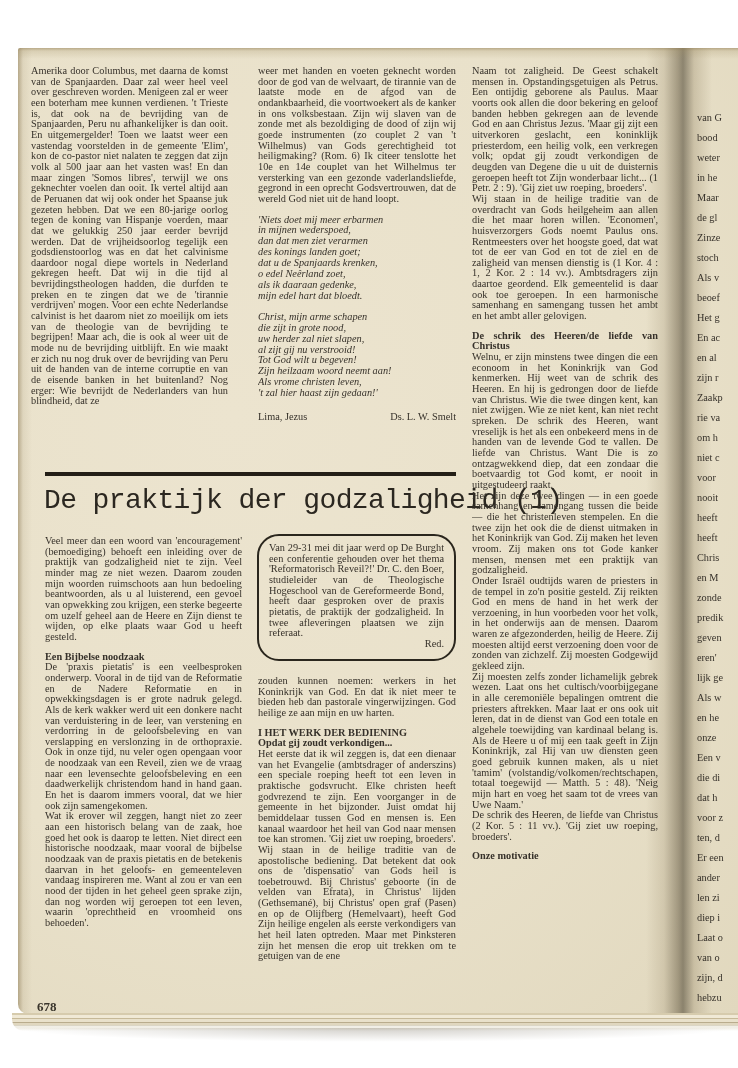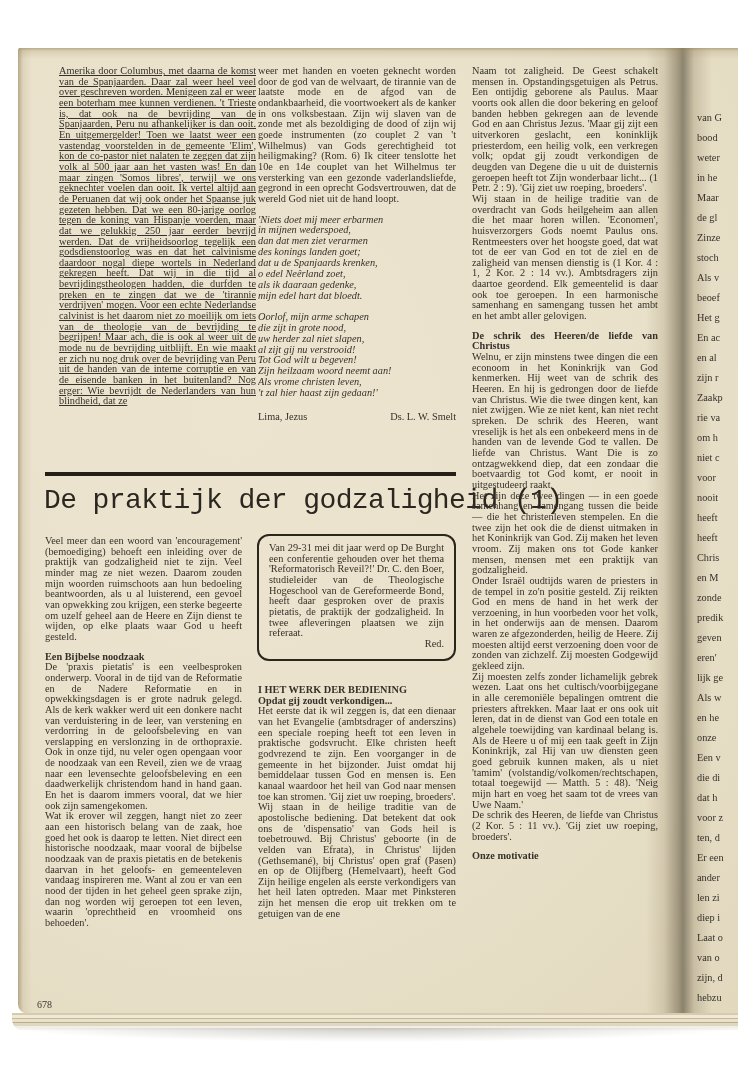--- a/index.html
+++ b/index.html
@@ -21,37 +21,37 @@
           linear-gradient(180deg,#d6cbad 0 2px,#f0e9d6 2px 5px,#c6b998 5px 6px,#e9e1cb 6px 9px,
                           #b9ac8d 9px 10px,#e0d7bf 10px 12px,rgba(190,180,150,.55) 12px 13px,
                           rgba(215,208,185,.35) 13px 15px,rgba(255,255,255,0) 18px);}
   #page-shadow{position:absolute;left:10px;top:1028px;width:728px;height:14px;
         background:radial-gradient(ellipse at 50% 0%, rgba(90,80,60,.28), rgba(255,255,255,0) 70%);}
   
   .col{position:absolute;overflow:hidden;font-size:10.3px;line-height:10.65px;text-align:justify;}
   .col p{margin:0;text-align:justify;}
   .sect{font-weight:bold;margin-top:9px !important;}
   .sect2{font-weight:bold;}
-  #a1c1{left:41px;top:18px;width:197px;height:410px;text-decoration:underline;}
+  #a1c1{left:13px;top:18px;width:197px;height:410px;}
   #a1c2{left:240px;top:18px;width:198px;height:408px;}
   .poem{font-style:italic;text-align:left !important;white-space:pre-line;margin-top:10px !important;line-height:10.9px;}
   .sig{display:flex;justify-content:space-between;margin-top:13px;}
   #rule{position:absolute;left:27px;top:424px;width:411px;height:3.5px;background:#241f17;}
   #a2title{position:absolute;left:26px;top:437px;width:440px;
            font-family:Liberation Mono, monospace;font-size:28px;letter-spacing:-0.6px;
            color:#2b2720;white-space:nowrap;}
   #a2c1{left:27px;top:488px;width:197px;height:472px;}
   #introbox{position:absolute;left:239px;top:486px;width:199px;height:127px;box-sizing:border-box;
-            border:2px solid #2a261d;border-radius:12px;padding:7px 10px 5px 10px;
+            border:2px solid #2a261d;border-radius:22px;padding:7px 10px 5px 10px;
             font-size:10.3px;line-height:10.65px;}
   #introbox .boxtext{text-align:justify;margin:0;}
   #introbox .signoff{text-align:right;margin:0;}
   #a2c2{left:240px;top:628px;width:198px;height:362px;}
   #a2c3{left:454px;top:18px;width:186px;height:944px;}
-  #pagenum{position:absolute;left:19px;top:951px;font-size:10px;font-weight:normal;color:#3a352c;}
+  #pagenum{position:absolute;left:19px;top:951px;font-size:13px;font-weight:bold;color:#3a352c;}
   
   #frag{left:679px;top:20px;width:41px;height:942px;overflow:hidden;text-align:left;
         white-space:pre;line-height:20px;font-family:Liberation Serif, serif;}
   #frag .fr{white-space:pre;margin:0;text-align:left;}
   #frag .frb{font-weight:bold;margin-top:10px;}
 </style>
 </head>
 <body>
 
 <div id="photo">
@@ -64,21 +64,21 @@
     <div class="col" id="a1c2">
       <p>weer met handen en voeten geknecht worden door de god van de welvaart, de tirannie van de laatste mode en de afgod van de ondankbaarheid, die voortwoekert als de kanker in ons volksbestaan. Zijn wij slaven van de zonde met als bezoldiging de dood of zijn wij goede instrumenten (zo couplet 2 van 't Wilhelmus) van Gods gerechtigheid tot heiligmaking? (Rom. 6) Ik citeer tenslotte het 10e en 14e couplet van het Wilhelmus ter versterking van een gezonde vaderlandsliefde, gegrond in een oprecht Godsvertrouwen, dat de wereld God niet uit de hand loopt.</p>
       <p class="poem">'Niets doet mij meer erbarmen
 in mijnen wederspoed,
 dan dat men ziet verarmen
 des konings landen goet;
 dat u de Spanjaards krenken,
 o edel Neêrland zoet,
 als ik daaraan gedenke,
 mijn edel hart dat bloedt.</p>
-      <p class="poem">Oorlof, mijn arme schapen
+      <p class="poem">Christ, mijn arme schapen
 die zijt in grote nood,
 uw herder zal niet slapen,
 al zijt gij nu verstrooid!
 Tot God wilt u begeven!
 Zijn heilzaam woord neemt aan!
 Als vrome christen leven,
 't zal hier haast zijn gedaan!'</p>
       <div class="sig">
         <span>Lima, Jezus</span>
         <span>Ds. L. W. Smelt</span>
@@ -95,20 +95,21 @@
       <p>De 'praxis pietatis' is een veelbesproken onderwerp. Vooral in de tijd van de Reformatie en de Nadere Reformatie en in opwekkingsdagen is er grote nadruk gelegd. Als de kerk wakker werd uit een donkere nacht van verduistering in de leer, van verstening en verdorring in de geloofsbeleving en van verslapping en verslonzing in de orthopraxie. Ook in onze tijd, nu veler ogen opengaan voor de noodzaak van een Reveil, zien we de vraag naar een levensechte geloofsbeleving en een daadwerkelijk christendom hand in hand gaan. En het is daarom immers vooral, dat we hier ook zijn samengekomen.</p>
       <p>Wat ik erover wil zeggen, hangt niet zo zeer aan een historisch belang van de zaak, hoe goed het ook is daarop te letten. Niet direct een historische noodzaak, maar vooral de bijbelse noodzaak van de praxis pietatis en de betekenis daarvan in het geloofs- en gemeenteleven vandaag inspireren me. Want al zou er van een nood der tijden in het geheel geen sprake zijn, dan nog worden wij geroepen tot een leven, waarin 'oprechtheid en vroomheid ons behoeden'.</p>
     </div>
 
     <div id="introbox">
       <p class="boxtext">Van 29-31 mei dit jaar werd op De Burght een conferentie gehouden over het thema 'Reformatorisch Reveil?!' Dr. C. den Boer, studieleider van de Theologische Hogeschool van de Gereformeerde Bond, heeft daar gesproken over de praxis pietatis, de praktijk der godzaligheid. In twee afleveringen plaatsen we zijn referaat.</p>
       <p class="signoff">Red.</p>
     </div>
 
     <div class="col" id="a2c2">
+      <p>zouden kunnen noemen: werkers in het Koninkrijk van God. En dat ik niet meer te bieden heb dan pastorale vingerwijzingen. God heilige ze aan mijn en uw harten.</p>
       <p class="sect">I HET WERK DER BEDIENING</p>
       <p class="sect2">Opdat gij zoudt verkondigen...</p>
       <p>Het eerste dat ik wil zeggen is, dat een dienaar van het Evangelie (ambtsdrager of anderszins) een speciale roeping heeft tot een leven in praktische godsvrucht. Elke christen heeft godvrezend te zijn. Een voorganger in de gemeente in het bijzonder. Juist omdat hij bemiddelaar tussen God en mensen is. Een kanaal waardoor het heil van God naar mensen toe kan stromen. 'Gij ziet uw roeping, broeders'.</p>
       <p>Wij staan in de heilige traditie van de apostolische bediening. Dat betekent dat ook ons de 'dispensatio' van Gods heil is toebetrouwd. Bij Christus' geboorte (in de velden van Efrata), in Christus' lijden (Gethsemané), bij Christus' open graf (Pasen) en op de Olijfberg (Hemelvaart), heeft God Zijn heilige engelen als eerste verkondigers van het heil laten optreden. Maar met Pinksteren zijn het mensen die erop uit trekken om te getuigen van de ene</p>
     </div>
 
     <div class="col" id="a2c3">
       <p>Naam tot zaligheid. De Geest schakelt mensen in. Opstandingsgetuigen als Petrus. Een ontijdig geborene als Paulus. Maar voorts ook allen die door bekering en geloof banden hebben gekregen aan de levende God en aan Christus Jezus. 'Maar gij zijt een uitverkoren geslacht, een koninklijk priesterdom, een heilig volk, een verkregen volk; opdat gij zoudt verkondigen de deugden van Degene die u uit de duisternis geroepen heeft tot Zijn wonderbaar licht... (1 Petr. 2 : 9). 'Gij ziet uw roeping, broeders'.</p>
       <p>Wij staan in de heilige traditie van de overdracht van Gods heilgeheim aan allen die het maar horen willen. 'Economen', huisverzorgers Gods noemt Paulus ons. Rentmeesters over het hoogste goed, dat wat tot de eer van God en tot de ziel en de zaligheid van mensen dienstig is (1 Kor. 4 : 1, 2 Kor. 2 : 14 vv.). Ambtsdragers zijn daartoe geordend. Elk gemeentelid is daar ook toe geroepen. In een harmonische samenhang en samengang tussen het ambt en het ambt aller gelovigen.</p>
       <p class="sect">De schrik des Heeren/de liefde van Christus</p>

